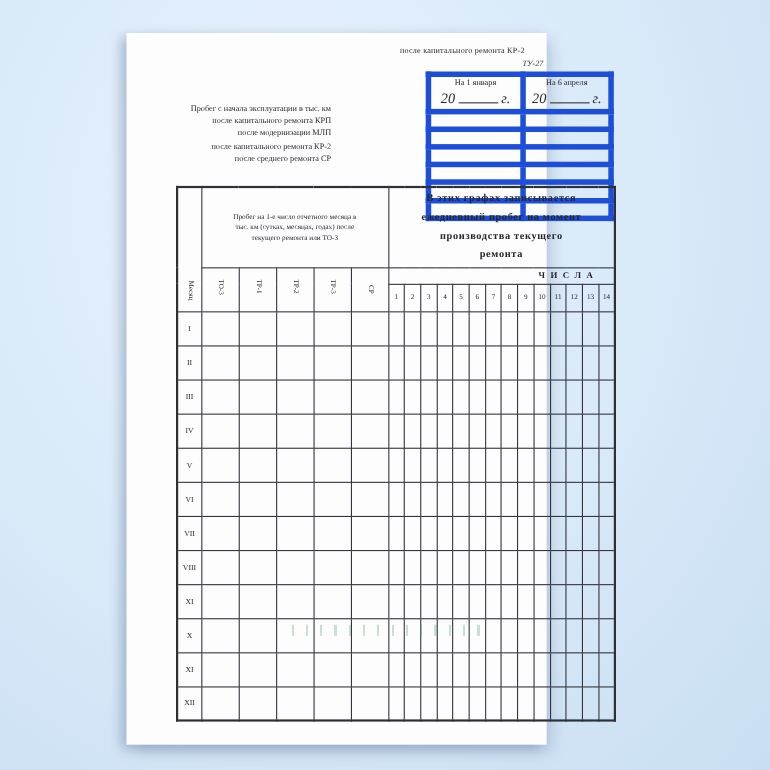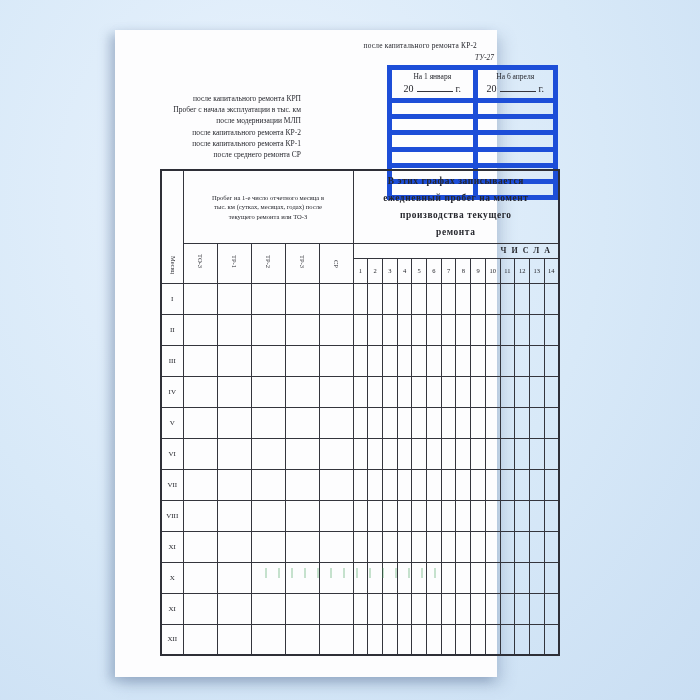--- a/index.html
+++ b/index.html
@@ -8,37 +8,37 @@
          background:radial-gradient(ellipse at 38% 28%, #eaf3fd 0%, #d8e9f8 55%, #c9def3 100%);}
   .paper{position:absolute;left:115px;top:30px;width:382px;height:647px;background:#fdfdfe;
          box-shadow:-6px 4px 10px rgba(96,120,156,.38), 5px 7px 14px rgba(96,120,156,.30);}
   .top-note{position:absolute;top:11px;right:20px;font-size:7.4px;letter-spacing:.2px;}
   .doc-code{position:absolute;top:23px;right:3px;font-size:7.4px;font-style:italic;}
 
   
   .date-table{position:absolute;left:272px;top:35px;width:171px;border-collapse:collapse;table-layout:fixed;}
   .date-table td{border:5px solid #1d4ed8;padding:0;height:11.2px;}
   .date-table td.date-head{height:28px;text-align:center;vertical-align:middle;font-size:7.5px;line-height:1.4;}
-  .year-line{display:block;font-size:10px;}
+  .year-line{display:block;font-size:13px;font-style:italic;}
   .blank{display:inline-block;width:36px;height:6px;border-bottom:1px solid #34353d;margin:0 3px;}
 
   
   .mileage{position:absolute;right:196px;top:63px;width:270px;text-align:right;
            font-size:7.5px;line-height:11.2px;white-space:nowrap;}
 
   
   .main-table{position:absolute;left:45px;top:139px;width:400px;border-collapse:collapse;
               table-layout:fixed;border:2px solid #2e2f37;}
   .main-table td{border:1px solid #34353d;padding:0;}
   tr.row-a{height:53px;} tr.row-b{height:15px;} tr.row-c{height:25px;} tr.month-row{height:31px;}
   td.left-head{font-size:6.6px;text-align:center;vertical-align:middle;padding:2px 28px;line-height:1.45;}
   td.right-head{font-weight:bold;font-size:9.4px;letter-spacing:.6px;text-align:center;
                 vertical-align:middle;padding:2px 28px;line-height:1.8;}
   td.chisla{font-weight:bold;font-size:8px;letter-spacing:5px;text-align:right;
-            vertical-align:middle;padding-right:3px;}
+            vertical-align:middle;padding-right:14px;}
   td.day-num{font-size:6.5px;text-align:center;vertical-align:middle;}
   td.month-cell{font-size:7px;text-align:center;vertical-align:middle;}
   td.mesyac-head{vertical-align:bottom;text-align:center;padding-bottom:5px;}
   td.service-head{vertical-align:middle;text-align:center;}
   .rot{writing-mode:vertical-rl;display:inline-block;font-size:6.5px;line-height:1;
        white-space:nowrap;margin:0 auto;}
 
   
   .watermark{position:absolute;left:150px;top:538px;width:178px;height:10px;opacity:.45;
              pointer-events:none;
@@ -90,25 +90,24 @@
             <td></td>
           </tr>
           <tr>
             <td></td>
             <td></td>
           </tr>
         </tbody>
     </table>
 
     <div class="mileage" id="mileage-labels">
+        <div>Пробег с начала эксплуатации в тыс. км</div>
         <div>после капитального ремонта КРП</div>
-        <div>Пробег с начала эксплуатации в тыс. км</div>
         <div>после модернизации МЛП</div>
         <div>после капитального ремонта КР-2</div>
-        <div>после капитального ремонта КР-1</div>
         <div>после среднего ремонта СР</div>
       </div>
 
     <table class="main-table">
       <colgroup id="main-cols">
           <col style="width: 22px;">
           <col style="width: 34px;">
           <col style="width: 34px;">
           <col style="width: 34px;">
           <col style="width: 34px;">

